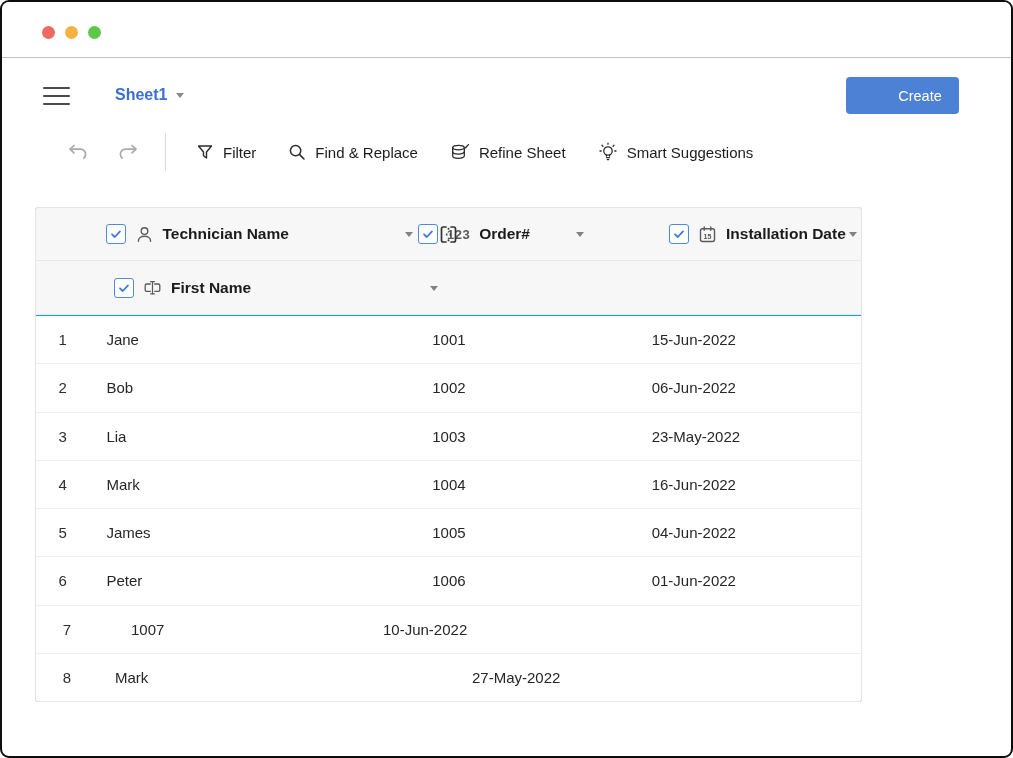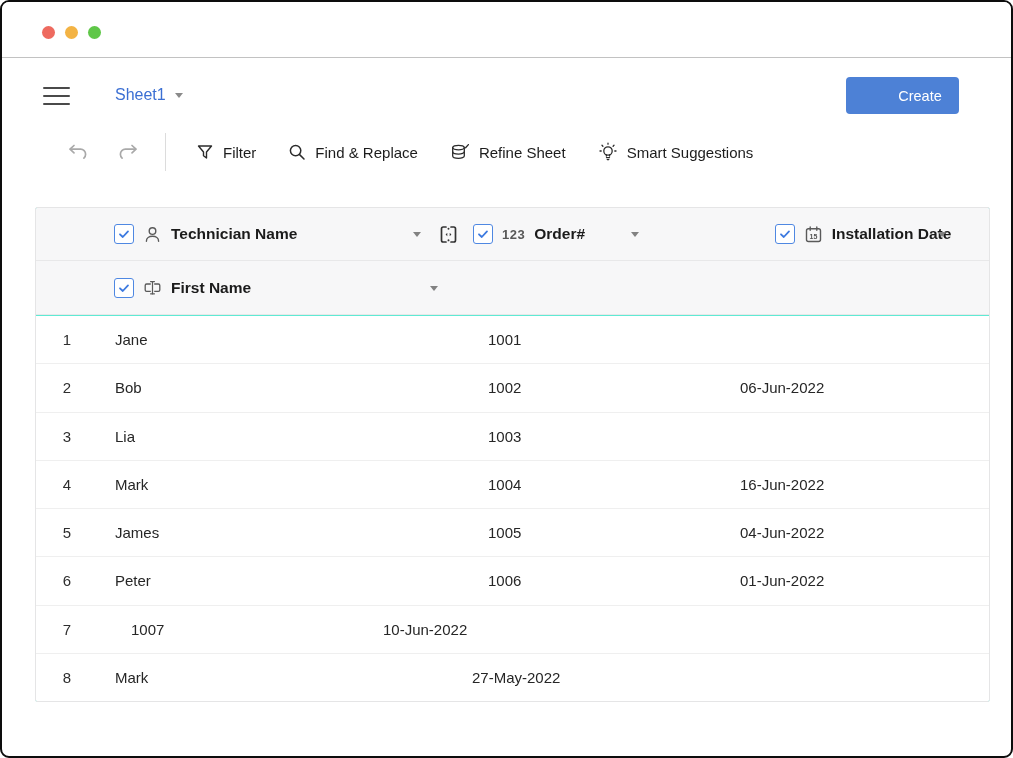--- a/index.html
+++ b/index.html
@@ -8,34 +8,34 @@
 
   
   .titlebar{position:absolute;left:0;top:0;right:0;height:56px;background:#fff;border-bottom:1px solid #c2c2c2;}
   .dot{position:absolute;top:24px;width:13px;height:13px;border-radius:50%;}
 
   
   .appbar{position:absolute;left:0;top:57px;right:0;height:73px;background:#fff;border-bottom:1px solid #e7e7e7;}
   .hamburger{position:absolute;left:41px;top:28px;width:27px;height:18px;display:flex;flex-direction:column;justify-content:space-between;cursor:pointer;}
   .hamburger span{display:block;height:2.4px;background:#4a4a4a;border-radius:2px;}
   .sheettab{position:absolute;left:113px;top:0;height:100%;display:flex;align-items:center;gap:9px;cursor:pointer;}
-  .sheettab .lbl{font-size:16px;font-weight:400;color:#3b6fd3;}
+  .sheettab .lbl{font-size:16px;font-weight:700;color:#3b6fd3;}
   .caret{width:0;height:0;border-left:4.5px solid transparent;border-right:4.5px solid transparent;border-top:5.5px solid #8a8a8a;}
   .underline{position:absolute;left:75px;bottom:-1px;width:130px;height:3px;background:#7ea9ea;border-radius:2px;}
   .create-btn{position:absolute;right:52px;top:18px;width:113px;height:37px;background:#4d81d6;border:none;border-radius:4px;color:#fff;font-size:14.5px;font-family:"Liberation Sans",sans-serif;cursor:pointer;padding-left:41px;}
 
   
   .toolbar{position:absolute;left:0;top:113px;right:0;height:74px;display:flex;align-items:center;padding-left:63px;background:#fff;}
   .histbtn{width:26px;height:24px;margin-right:24px;display:flex;align-items:center;justify-content:center;cursor:pointer;}
   .tooldiv{width:1px;height:38px;background:#dcdcdc;margin-right:30px;}
   .tools{display:flex;align-items:center;gap:32px;}
   .toolbtn{display:flex;align-items:center;gap:9px;font-size:15px;color:#1c1c1c;cursor:pointer;white-space:nowrap;}
 
   
-  .panel{position:absolute;left:33px;top:205px;width:955px;height:495px;background:#5eead4;border:1px solid #e5e5e6;border-radius:2px;overflow:hidden;}
+  .panel{position:absolute;left:33px;top:205px;width:827px;height:495px;background:#0ea5e9;border:1px solid #e5e5e6;border-radius:2px;overflow:hidden;}
   .hrow{position:relative;display:flex;background:#f7f7f8;}
   .h1{height:53px;border-bottom:1px solid #e8e8e9;}
   .h2{height:54px;border-bottom:1px solid #e8e8e9;}
   .hspacer{width:62px;}
   .hcell{position:relative;display:flex;align-items:center;}
   .hc-name{width:357px;padding-left:16px;gap:9px;}
   .hc-order{width:268px;padding-left:18px;gap:9px;}
   .hc-date{width:260px;padding-left:20px;gap:9px;justify-content:center;}
   .hlabel{font-size:15.5px;font-weight:700;color:#1b1b1b;white-space:nowrap;}
   .hcaret{position:absolute;top:50%;margin-top:-2px;width:0;height:0;border-left:4.5px solid transparent;border-right:4.5px solid transparent;border-top:5.5px solid #828282;cursor:pointer;}
@@ -212,31 +212,33 @@
         <span class="hlabel">First Name</span>
         <span class="hcaret" style="left:332px"></span>
       </div>
     </div>
 
     <div class="tbody">
         <div class="trow">
           <div class="tcell c-num">1</div>
           <div class="tcell c-name">Jane</div>
           <div class="tcell c-order">1001</div>
+          <div class="tcell c-date">15-Jun-2022</div>
         </div>
         <div class="trow">
           <div class="tcell c-num">2</div>
           <div class="tcell c-name">Bob</div>
           <div class="tcell c-order">1002</div>
           <div class="tcell c-date">06-Jun-2022</div>
         </div>
         <div class="trow">
           <div class="tcell c-num">3</div>
           <div class="tcell c-name">Lia</div>
           <div class="tcell c-order">1003</div>
+          <div class="tcell c-date">23-May-2022</div>
         </div>
         <div class="trow">
           <div class="tcell c-num">4</div>
           <div class="tcell c-name">Mark</div>
           <div class="tcell c-order">1004</div>
           <div class="tcell c-date">16-Jun-2022</div>
         </div>
         <div class="trow">
           <div class="tcell c-num">5</div>
           <div class="tcell c-name">James</div>

